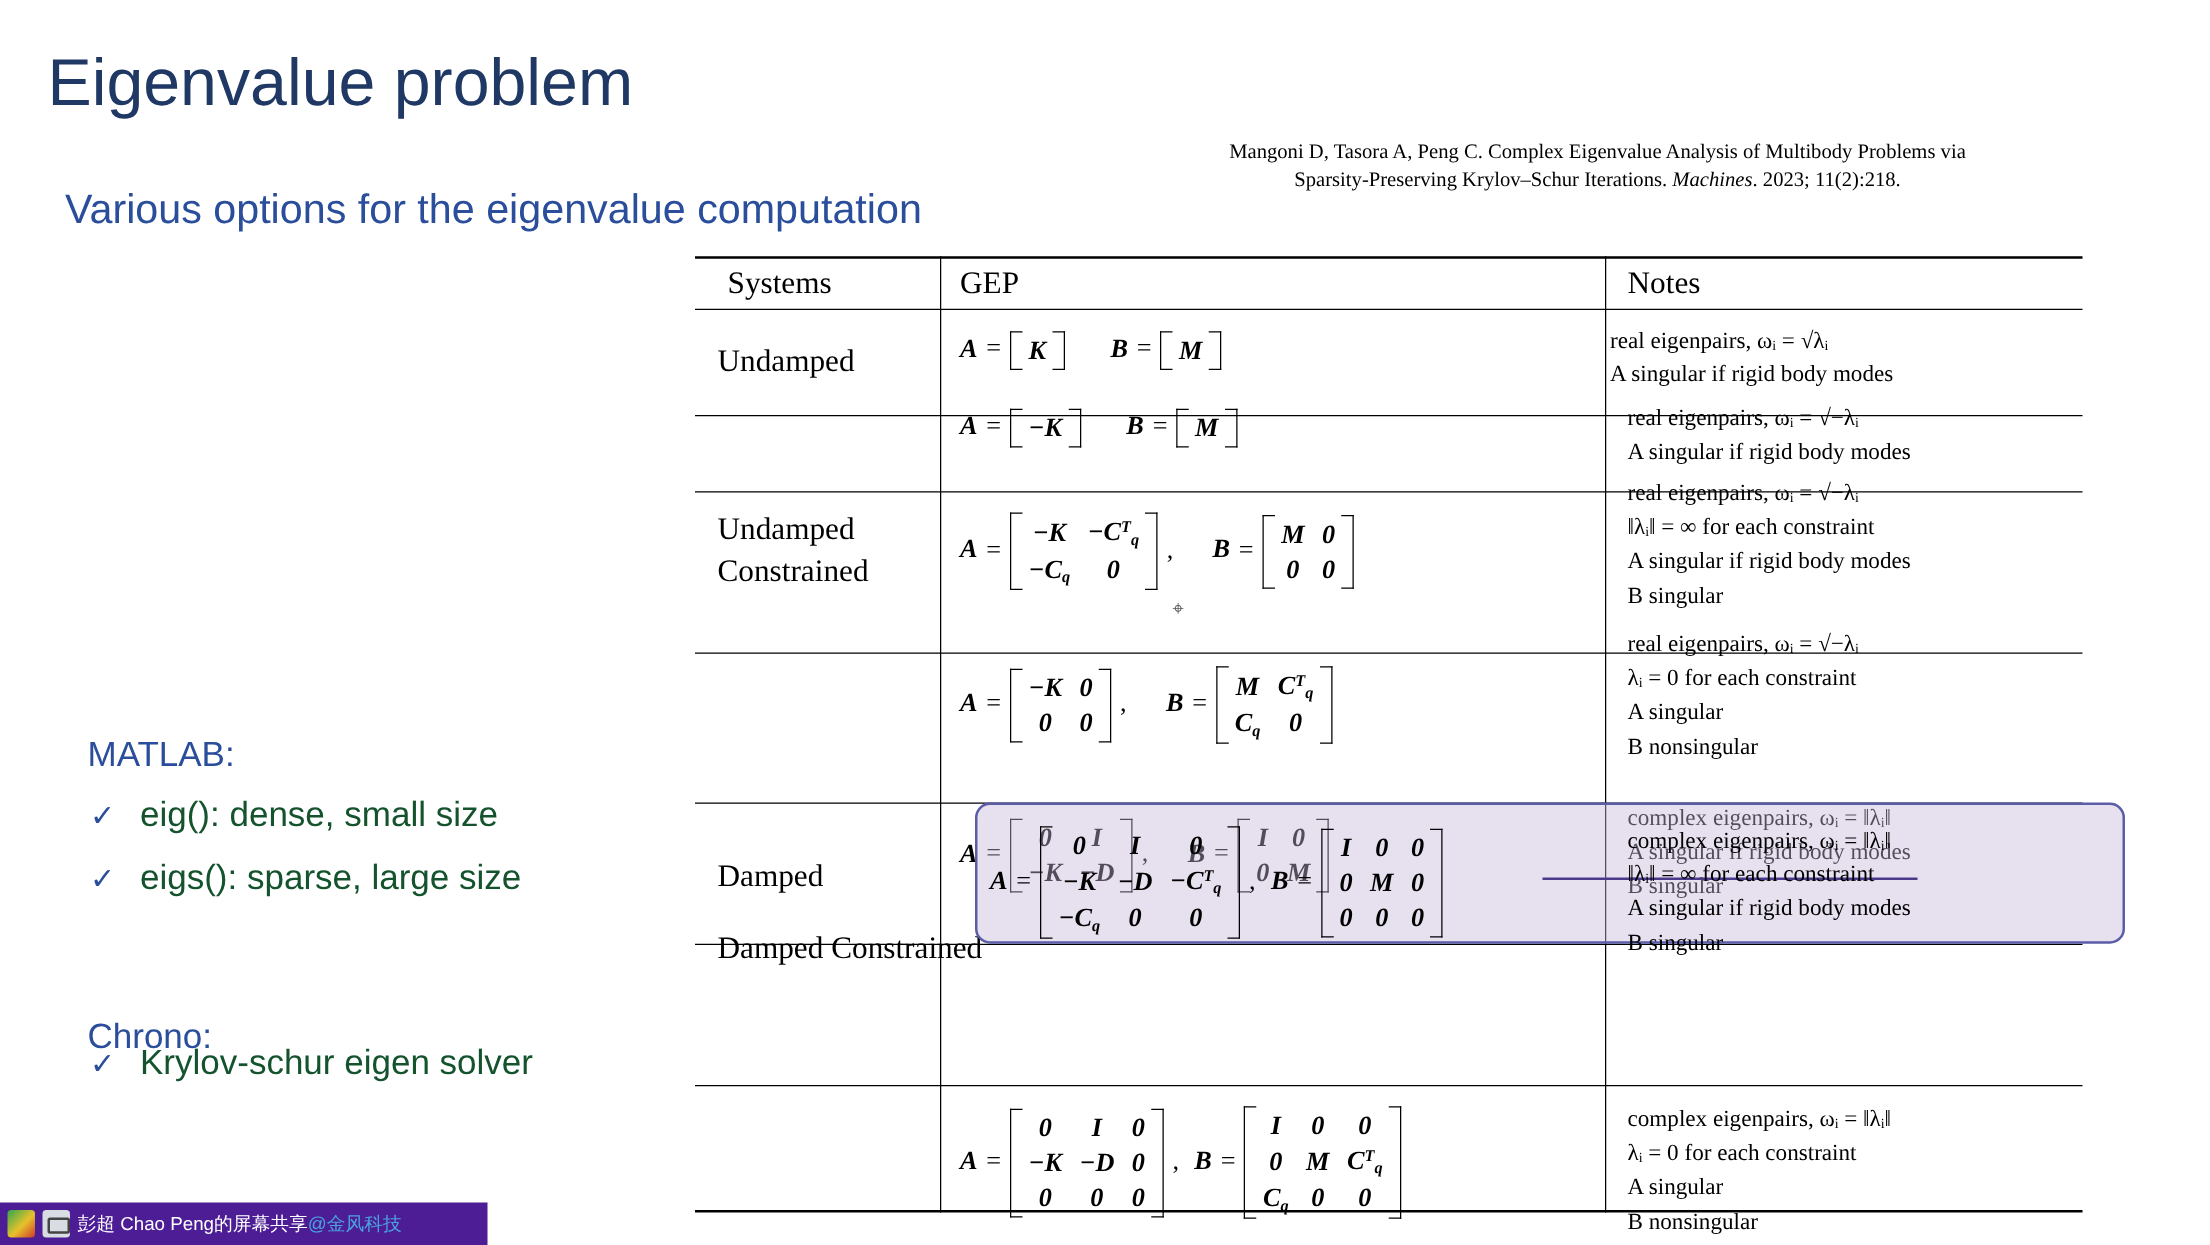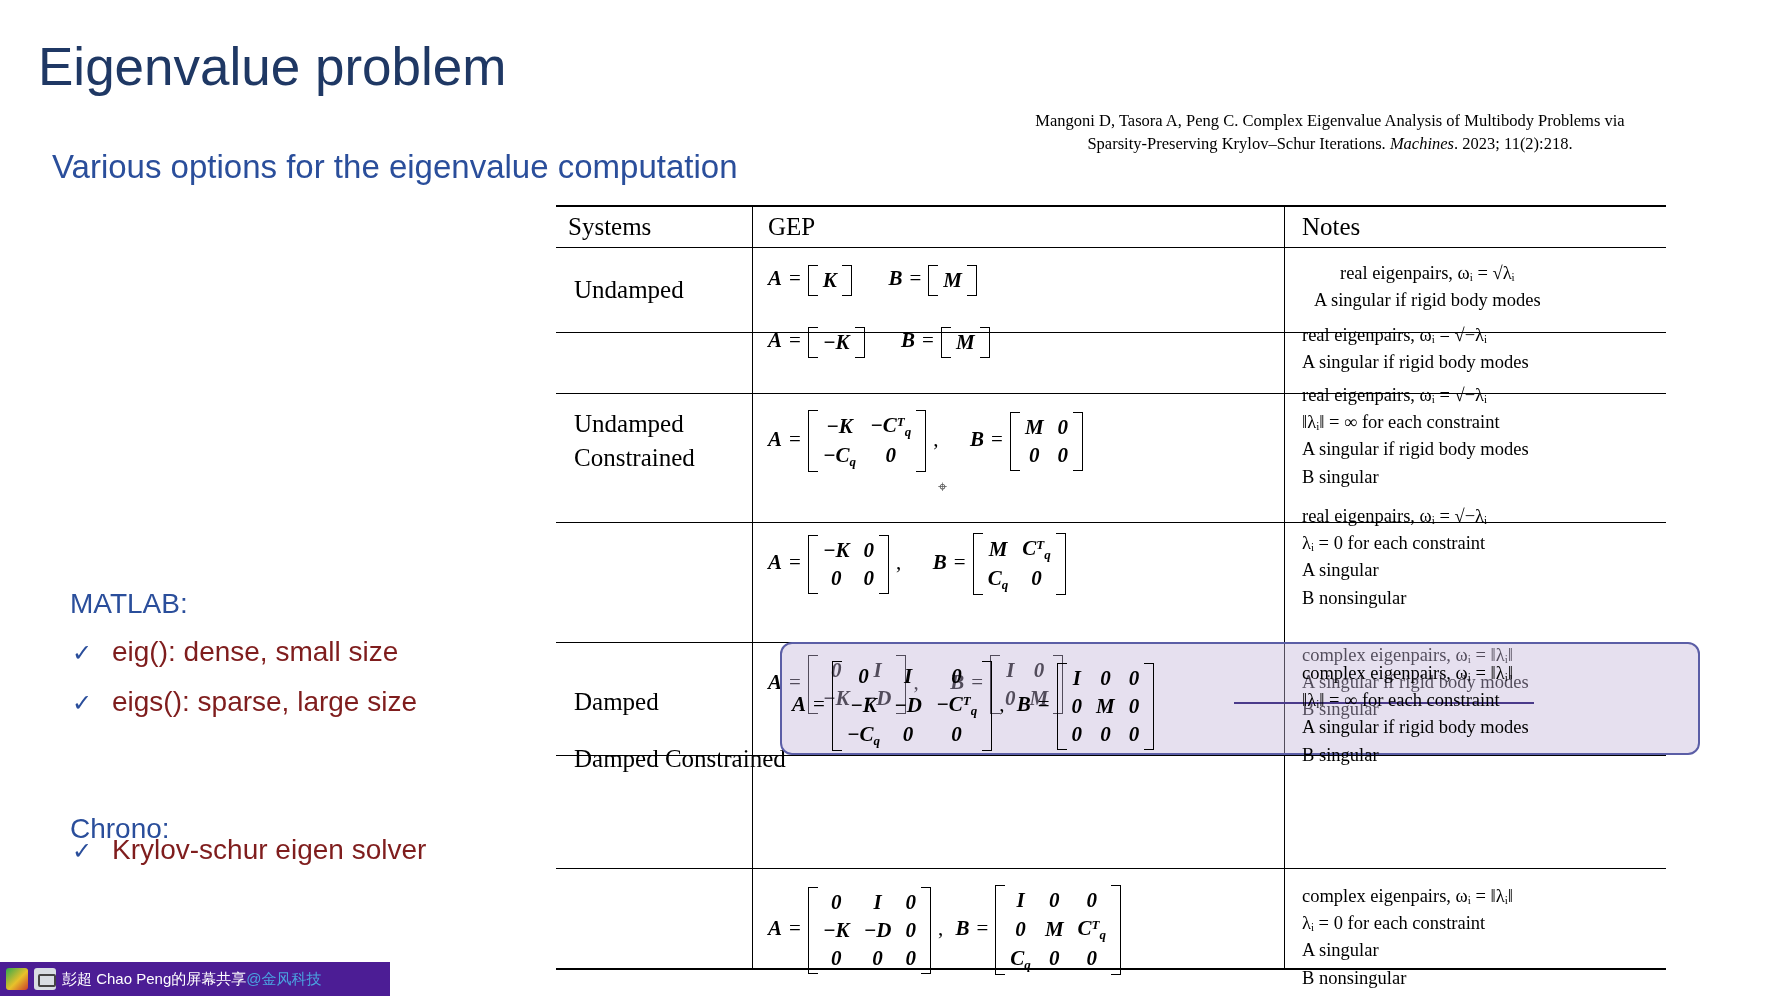--- a/index.html
+++ b/index.html
@@ -34,21 +34,21 @@
   .subtitle {
     position: absolute;
     left: 52px;
     top: 148px;
     font-size: 33px;
     color: #2a4e9b;
     white-space: nowrap;
   }
   .citation {
     position: absolute;
-    left: 940px;
+    left: 888px;
     top: 110px;
     width: 780px;
     text-align: center;
     font-family: "Liberation Serif", serif;
     font-size: 16.5px;
     line-height: 1.38;
     color: #000000;
   }
   .citation i { font-style: italic; }
 
@@ -80,21 +80,21 @@
     white-space: nowrap;
   }
   .check {
     color: #2a4e9b;
     font-size: 24px;
     width: 40px;
     display: inline-block;
   }
   .bullet-text {
     font-size: 28px;
-    color: #7f1d1d;
+    color: #14532d;
   }
   .tblwrap {
     position: absolute;
     left: 556px;
     top: 205px;
     width: 1110px;
     height: 765px;
   }
   .rule-top, .rule-bottom {
     position: absolute;
@@ -280,21 +280,21 @@
     <div class="vline" style="left:196px;"></div>
     <div class="vline" style="left:728px;"></div>
 
     <div class="hline" style="top:127px;"></div>
     <div class="hline" style="top:188px;"></div>
     <div class="hline" style="top:317px;"></div>
     <div class="hline" style="top:437px;"></div>
     <div class="hline" style="top:550px;"></div>
     <div class="hline" style="top:663px;"></div>
 
-    <div class="hdr" style="left:12px; top:8px;">Systems</div>
+    <div class="hdr" style="left:26px; top:8px;">Systems</div>
     <div class="hdr" style="left:212px; top:8px;">GEP</div>
     <div class="hdr" style="left:746px; top:8px;">Notes</div>
 
     <div class="cell-sys" style="left:18px; top:68px;">Undamped</div>
     <div class="cell-sys" style="left:18px; top:202px; width:170px;">Undamped Constrained</div>
     <div class="cell-sys" style="left:18px; top:480px;">Damped</div>
     <div class="cell-sys" style="left:18px; top:537px;">Damped Constrained</div>
 
     <div class="cell-gep" style="left:212px; top:60px;">
       <span class="mb">A</span><span class="eq">=</span><span class="mx">
@@ -302,21 +302,21 @@
           <span class="mxgrid">K</span>
           <span class="brk brk-r"></span>
         </span>
       <span class="gap"></span>
       <span class="mb">B</span><span class="eq">=</span><span class="mx">
           <span class="brk brk-l"></span>
           <span class="mxgrid">M</span>
           <span class="brk brk-r"></span>
         </span>
     </div>
-    <div class="cell-notes" style="left:758px; top:55px;text-align:center;">
+    <div class="cell-notes" style="left:732px; top:55px;">
       <div>real eigenpairs, ωᵢ = √λᵢ</div>
       <div>A singular if rigid body modes</div>
     </div>
 
     <div class="cell-gep" style="left:212px; top:122px;">
       <span class="mb">A</span><span class="eq">=</span><span class="mx">
           <span class="brk brk-l"></span>
           <span class="mxgrid">−K</span>
           <span class="brk brk-r"></span>
         </span>

